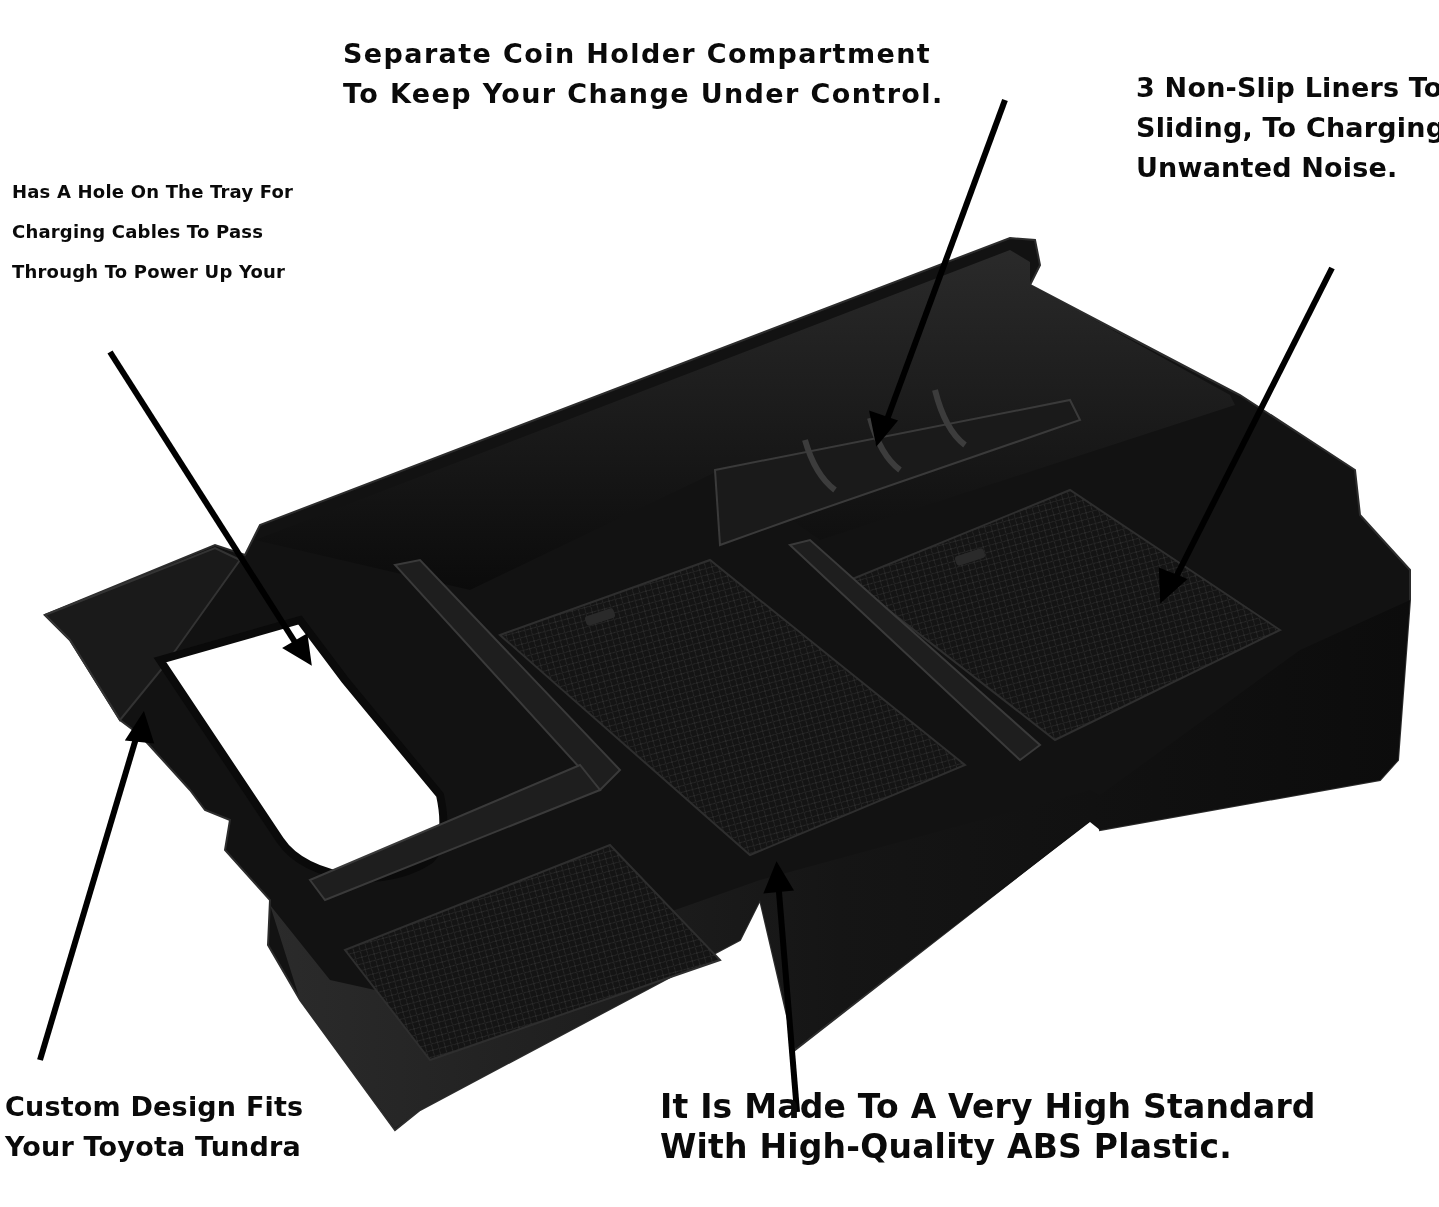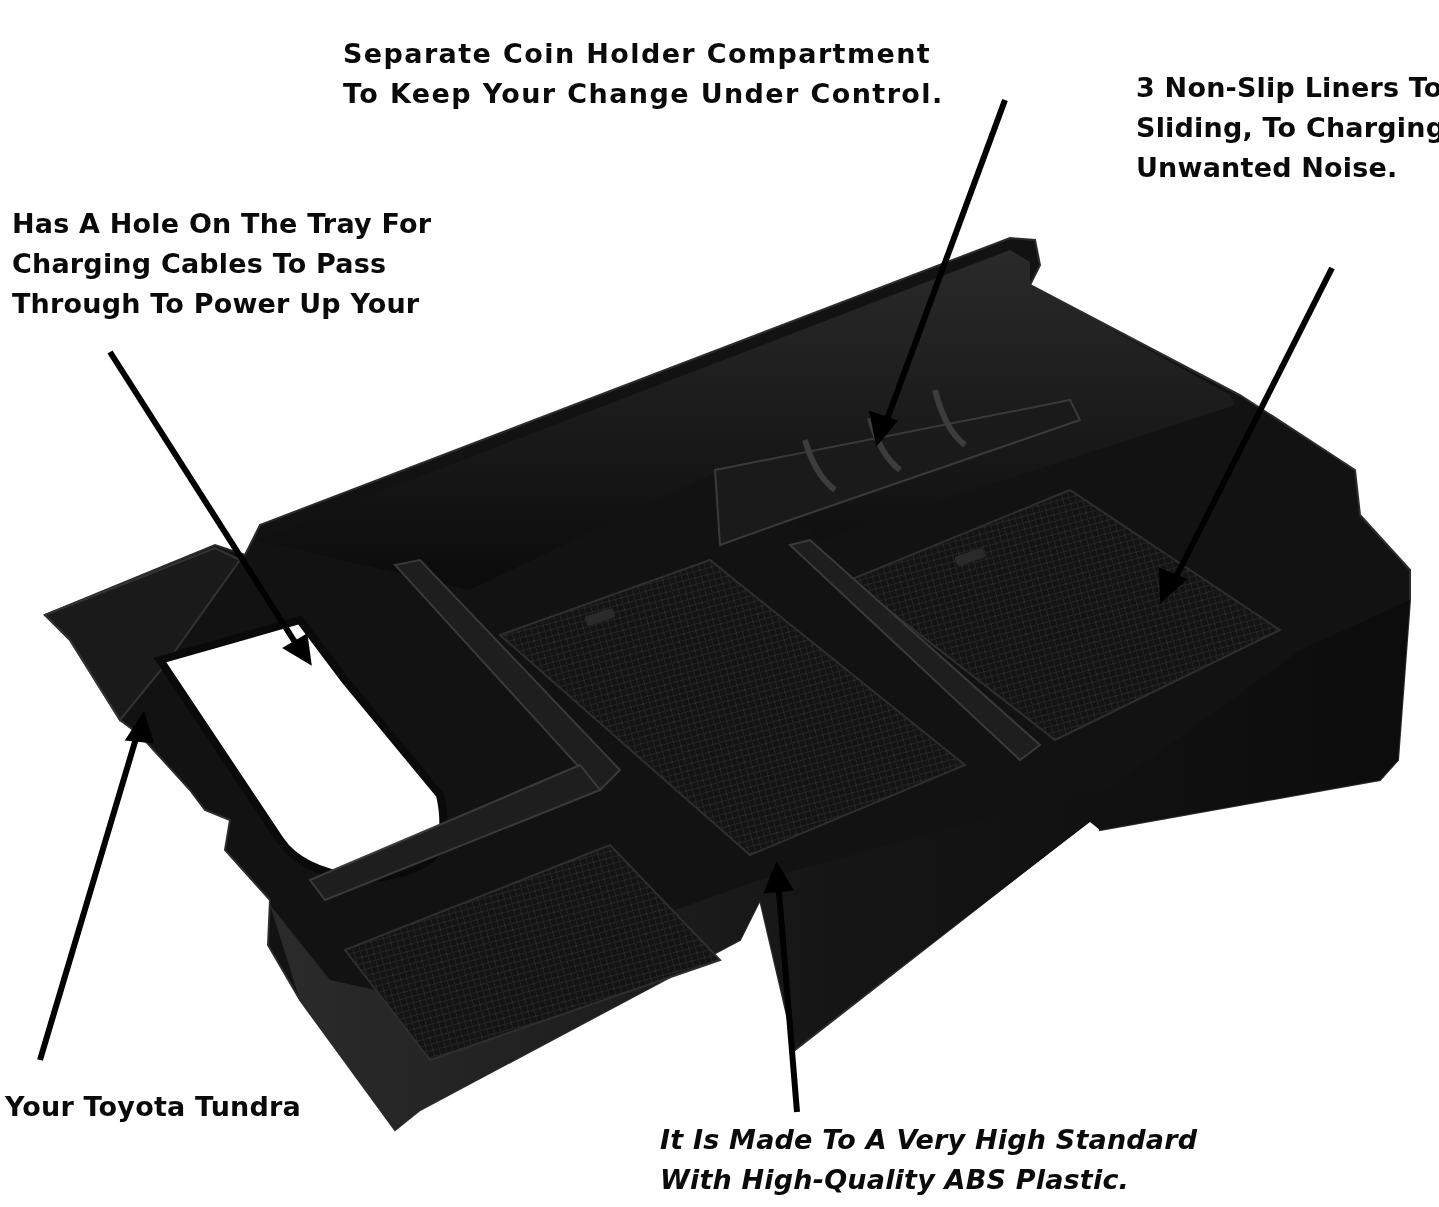--- a/index.html
+++ b/index.html
@@ -4,23 +4,23 @@
 <style>
   html, body { margin: 0; padding: 0; background: #ffffff; }
   body { width: 1439px; height: 1207px; position: relative; overflow: hidden;
          font-family: "DejaVu Sans", sans-serif; }
   .callout { position: absolute; color: #0a0a0a; font-weight: bold;
              font-family: "DejaVu Sans", sans-serif; font-size: 27px; line-height: 40px;
              letter-spacing: 0.2px; margin: 0; }
   .callout span { display: block; white-space: nowrap; }
   #c-coin { left: 343px; top: 12px; letter-spacing: 1.4px; font-size: 27px; margin-top: 22px; }
   #c-liners { left: 1088px; top: 68px; font-size: 27px; margin-left: 48px; }
-  #c-hole { left: 12px; top: 172px; font-size: 27px; margin-top: 32px; }
+  #c-hole { left: 12px; top: 172px; font-size: 18px; }
   #c-fit { left: 5px; top: 1087px; font-size: 27px; }
-  #c-abs { left: 660px; top: 1120px; font-size: 27px; font-style: italic; }
+  #c-abs { left: 660px; top: 1087px; font-size: 33px; }
   svg#tray { position: absolute; left: 0; top: 0; }
 </style>
 </head>
 <body>
 
 <svg id="tray" width="1439" height="1207" viewBox="0 0 1439 1207" xmlns="http://www.w3.org/2000/svg">
   <defs>
     <pattern id="mesh" width="9" height="9" patternUnits="userSpaceOnUse" patternTransform="rotate(30)">
       <rect width="9" height="9" fill="#141414"></rect>
       <path d="M0 0 L9 9 M9 0 L0 9" stroke="#2a2a2a" stroke-width="1"></path>
@@ -102,19 +102,20 @@
   <span>Unwanted Noise.</span>
 </div>
 
 <div class="callout" id="c-hole">
   <span>Has A Hole On The Tray For</span>
   <span>Charging Cables To Pass</span>
   <span>Through To Power Up Your</span>
 </div>
 
 <div class="callout" id="c-fit">
+  <span>Custom Design Fits</span>
   <span>Your Toyota Tundra</span>
 </div>
 
 <div class="callout" id="c-abs">
   <span>It Is Made To A Very High Standard</span>
   <span>With High-Quality ABS Plastic.</span>
 </div>
 
 </body></html>

